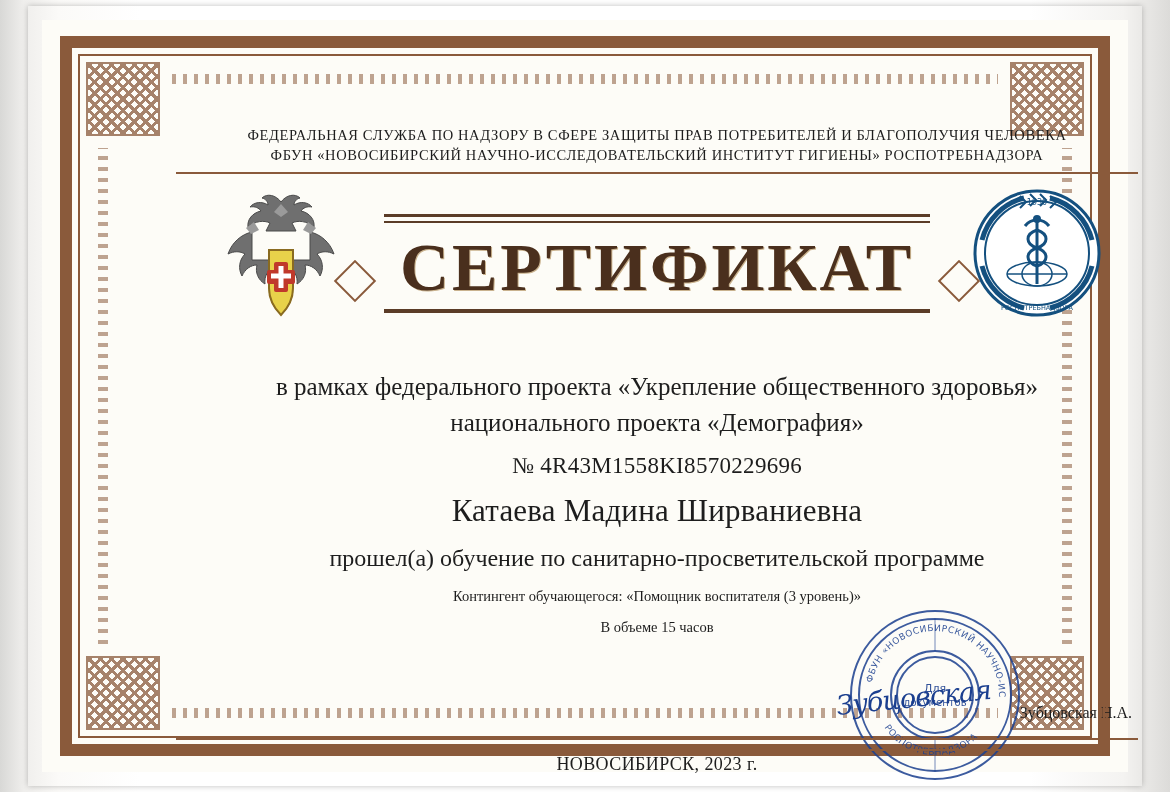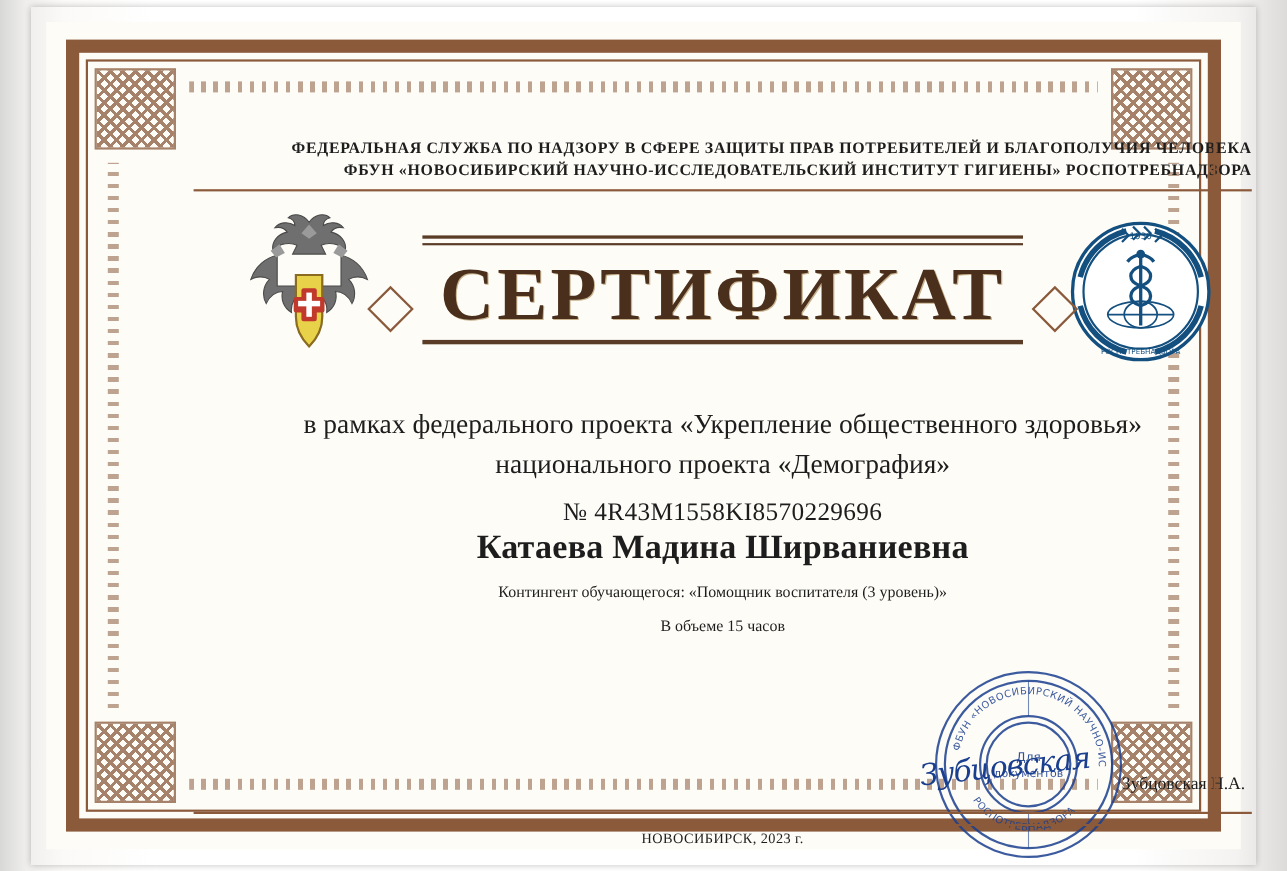--- a/index.html
+++ b/index.html
@@ -113,24 +113,23 @@
     position: absolute;
     left: 104px;
     top: 78px;
     width: 962px;
     height: 636px;
     text-align: center;
     color: #1d1d1d;
   }
 
   .org-line {
-    font-weight: bold;
+    font-weight: normal;
     letter-spacing: .6px;
     line-height: 1.28;
-    text-align: right;
   }
   .org-line-1 { font-size: 14.5px; }
   .org-line-2 { font-size: 14.5px; margin-top: 1px; }
 
   .hr-thin {
     margin: 8px 0 0 0;
     height: 2px;
     background: #8a5a3b;
   }
 
@@ -138,21 +137,21 @@
   .emblem-left {
     position: absolute;
     left: 40px;
     top: 62px;
     width: 130px;
     height: 140px;
   }
   .emblem-right {
     position: absolute;
     right: 26px;
-    top: 64px;
+    top: 52px;
     width: 150px;
     height: 150px;
     text-decoration: underline;
   }
 
   
   .title-block {
     position: absolute;
     left: 208px;
     top: 88px;
@@ -193,22 +192,23 @@
     line-height: 1.34;
   }
 
   .cert-number {
     margin-top: 14px;
     font-size: 23px;
     letter-spacing: .3px;
   }
 
   .person-name {
+    margin-top: 14px;
     font-size: 31px;
-    font-weight: bold;
+    font-weight: normal;
     letter-spacing: .2px;
   }
 
   .program-intro {
     margin-top: 16px;
     font-size: 24px;
   }
 
   .program-title {
     margin-top: 7px;
@@ -260,21 +260,21 @@
     top: 480px;
     width: 178px;
     height: 178px;
   }
 
   .city-year {
     position: absolute;
     left: 0;
     right: 0;
     top: 628px;
-    font-size: 13px;
+    font-size: 18px;
     letter-spacing: .4px;
   }
 
   .bottom-rule {
     position: absolute;
     left: 0; right: 0;
     top: 612px;
     height: 2px;
     background: #8a5a3b;
   }
@@ -376,20 +376,21 @@
         <div class="title-rule"></div>
       </div>
 
       <div class="project-text">в рамках федерального проекта «Укрепление общественного здоровья»</div>
       <div class="project-text" style="margin-top:2px">национального проекта «Демография»</div>
 
       <div class="cert-number">№ 4R43M1558KI8570229696</div>
 
       <div class="person-name">Катаева Мадина Ширваниевна</div>
 
+      <div class="program-intro">прошел(а) обучение по санитарно-просветительской программе</div>
 
 
       <div class="contingent">Контингент обучающегося: «Помощник воспитателя (3 уровень)»</div>
 
       <div class="volume">В объеме 15 часов</div>
 
 
       <div class="signature">Зубцовская</div>
 
       <div class="sign-name">Зубцовская Н.А.</div>

